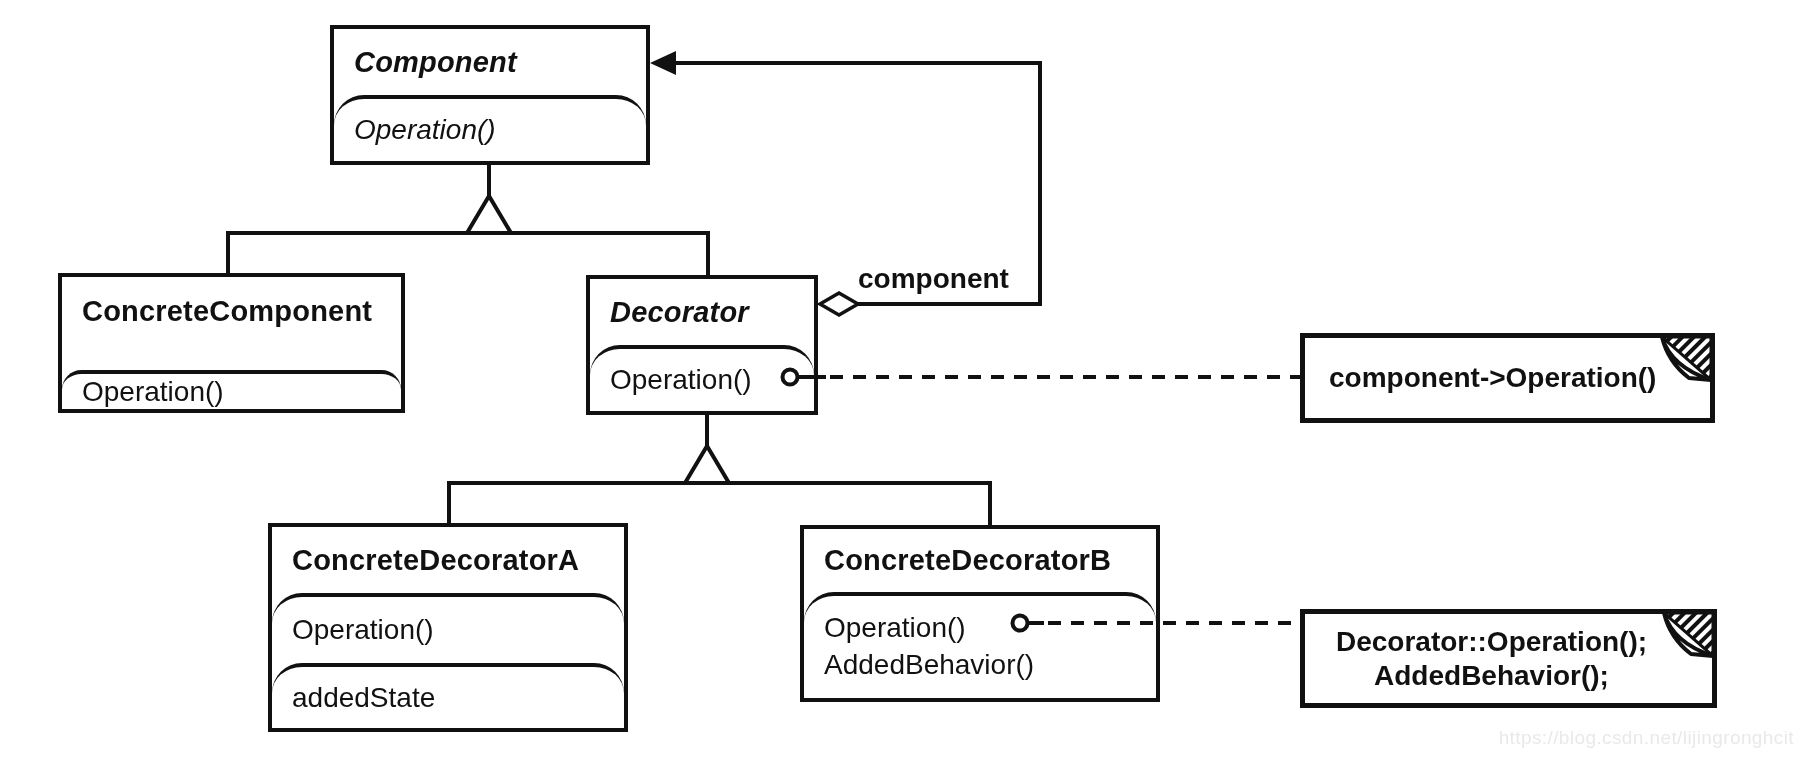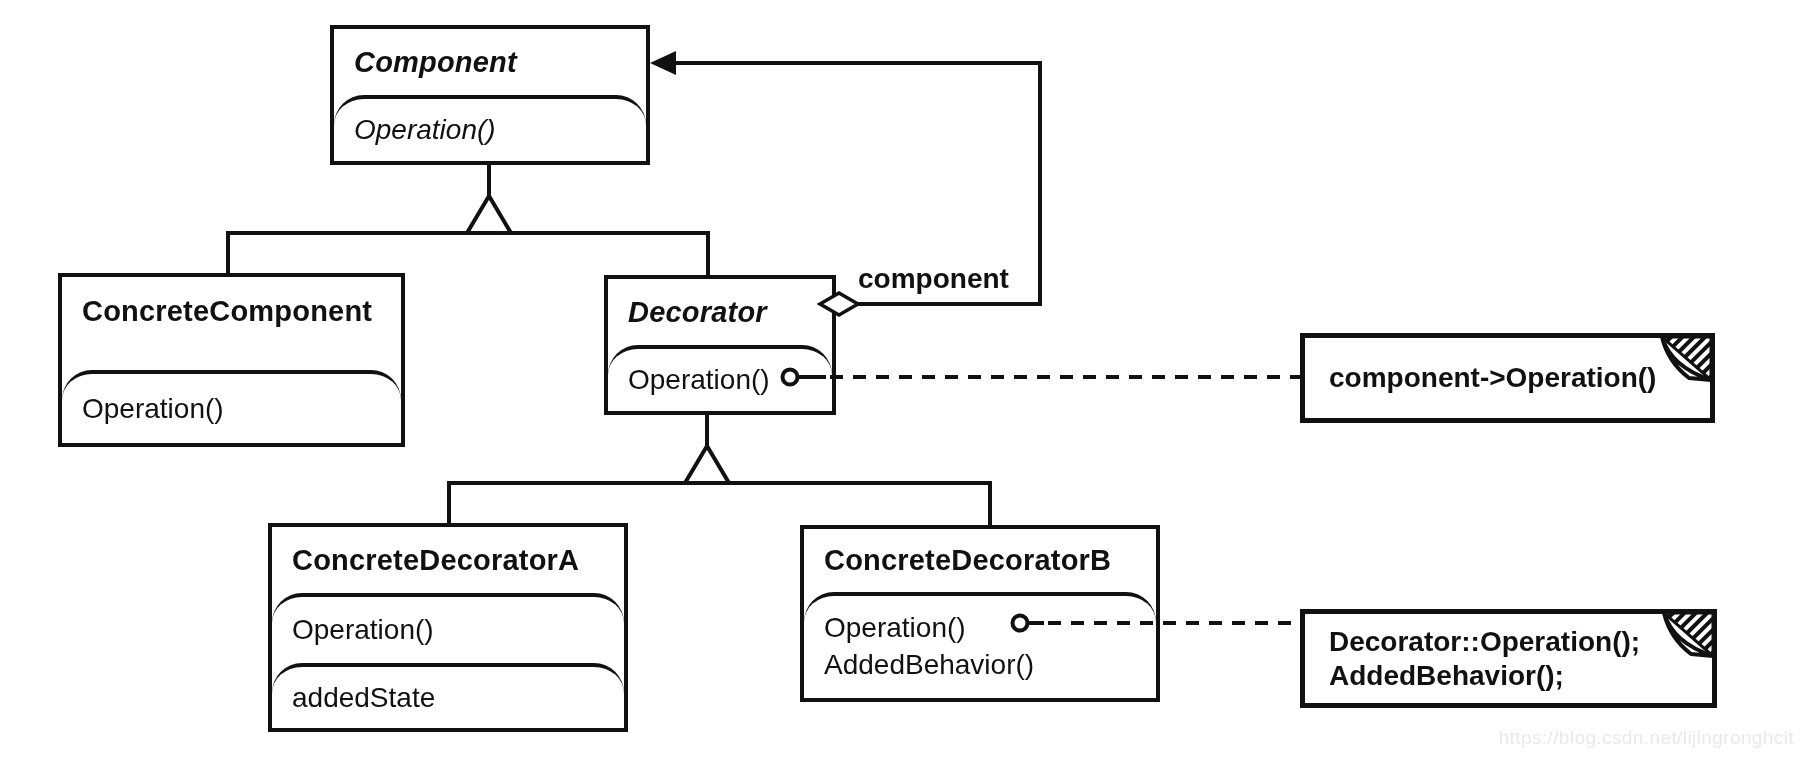--- a/index.html
+++ b/index.html
@@ -3,20 +3,21 @@
 <meta charset="utf-8">
 <style>
   html,body { margin:0; padding:0; background:#fff; }
   .canvas {
     position:relative;
     width:1806px; height:770px;
     background:#ffffff;
     font-family:"Liberation Sans", sans-serif;
     color:#111;
     overflow:hidden;
+    text-align:center;
   }
   
   .uml-class {
     position:absolute;
     border:4px solid #111;
     background:#fff;
     box-sizing:border-box;
     display:flex; flex-direction:column;
     z-index:1;
   }
@@ -58,30 +59,30 @@
 
   <div class="uml-class" style="left:330px; top:25px; width:320px; height:140px;">
     <div class="cmp title abstract" style="height:66px;">
       <span>Component</span>
     </div>
     <div class="cmp member abstract grow">
       <span>Operation()</span>
     </div>
   </div>
 
-  <div class="uml-class" style="left:58px; top:273px; width:347px; height:174px;gap:25px;">
+  <div class="uml-class" style="left:58px; top:273px; width:347px; height:140px;gap:25px;">
     <div class="cmp title" style="height:68px;">
       <span>ConcreteComponent</span>
     </div>
     <div class="cmp member grow">
       <span>Operation()</span>
     </div>
   </div>
 
-  <div class="uml-class" style="left:604px; top:275px; width:232px; height:140px;">
+  <div class="uml-class" style="left:586px; top:275px; width:232px; height:140px;">
     <div class="cmp title abstract" style="height:66px;">
       <span>Decorator</span>
     </div>
     <div class="cmp member grow">
       <span>Operation()</span>
     </div>
   </div>
 
   <div class="uml-class" style="left:268px; top:523px; width:360px; height:209px;">
     <div class="cmp title" style="height:66px;">

